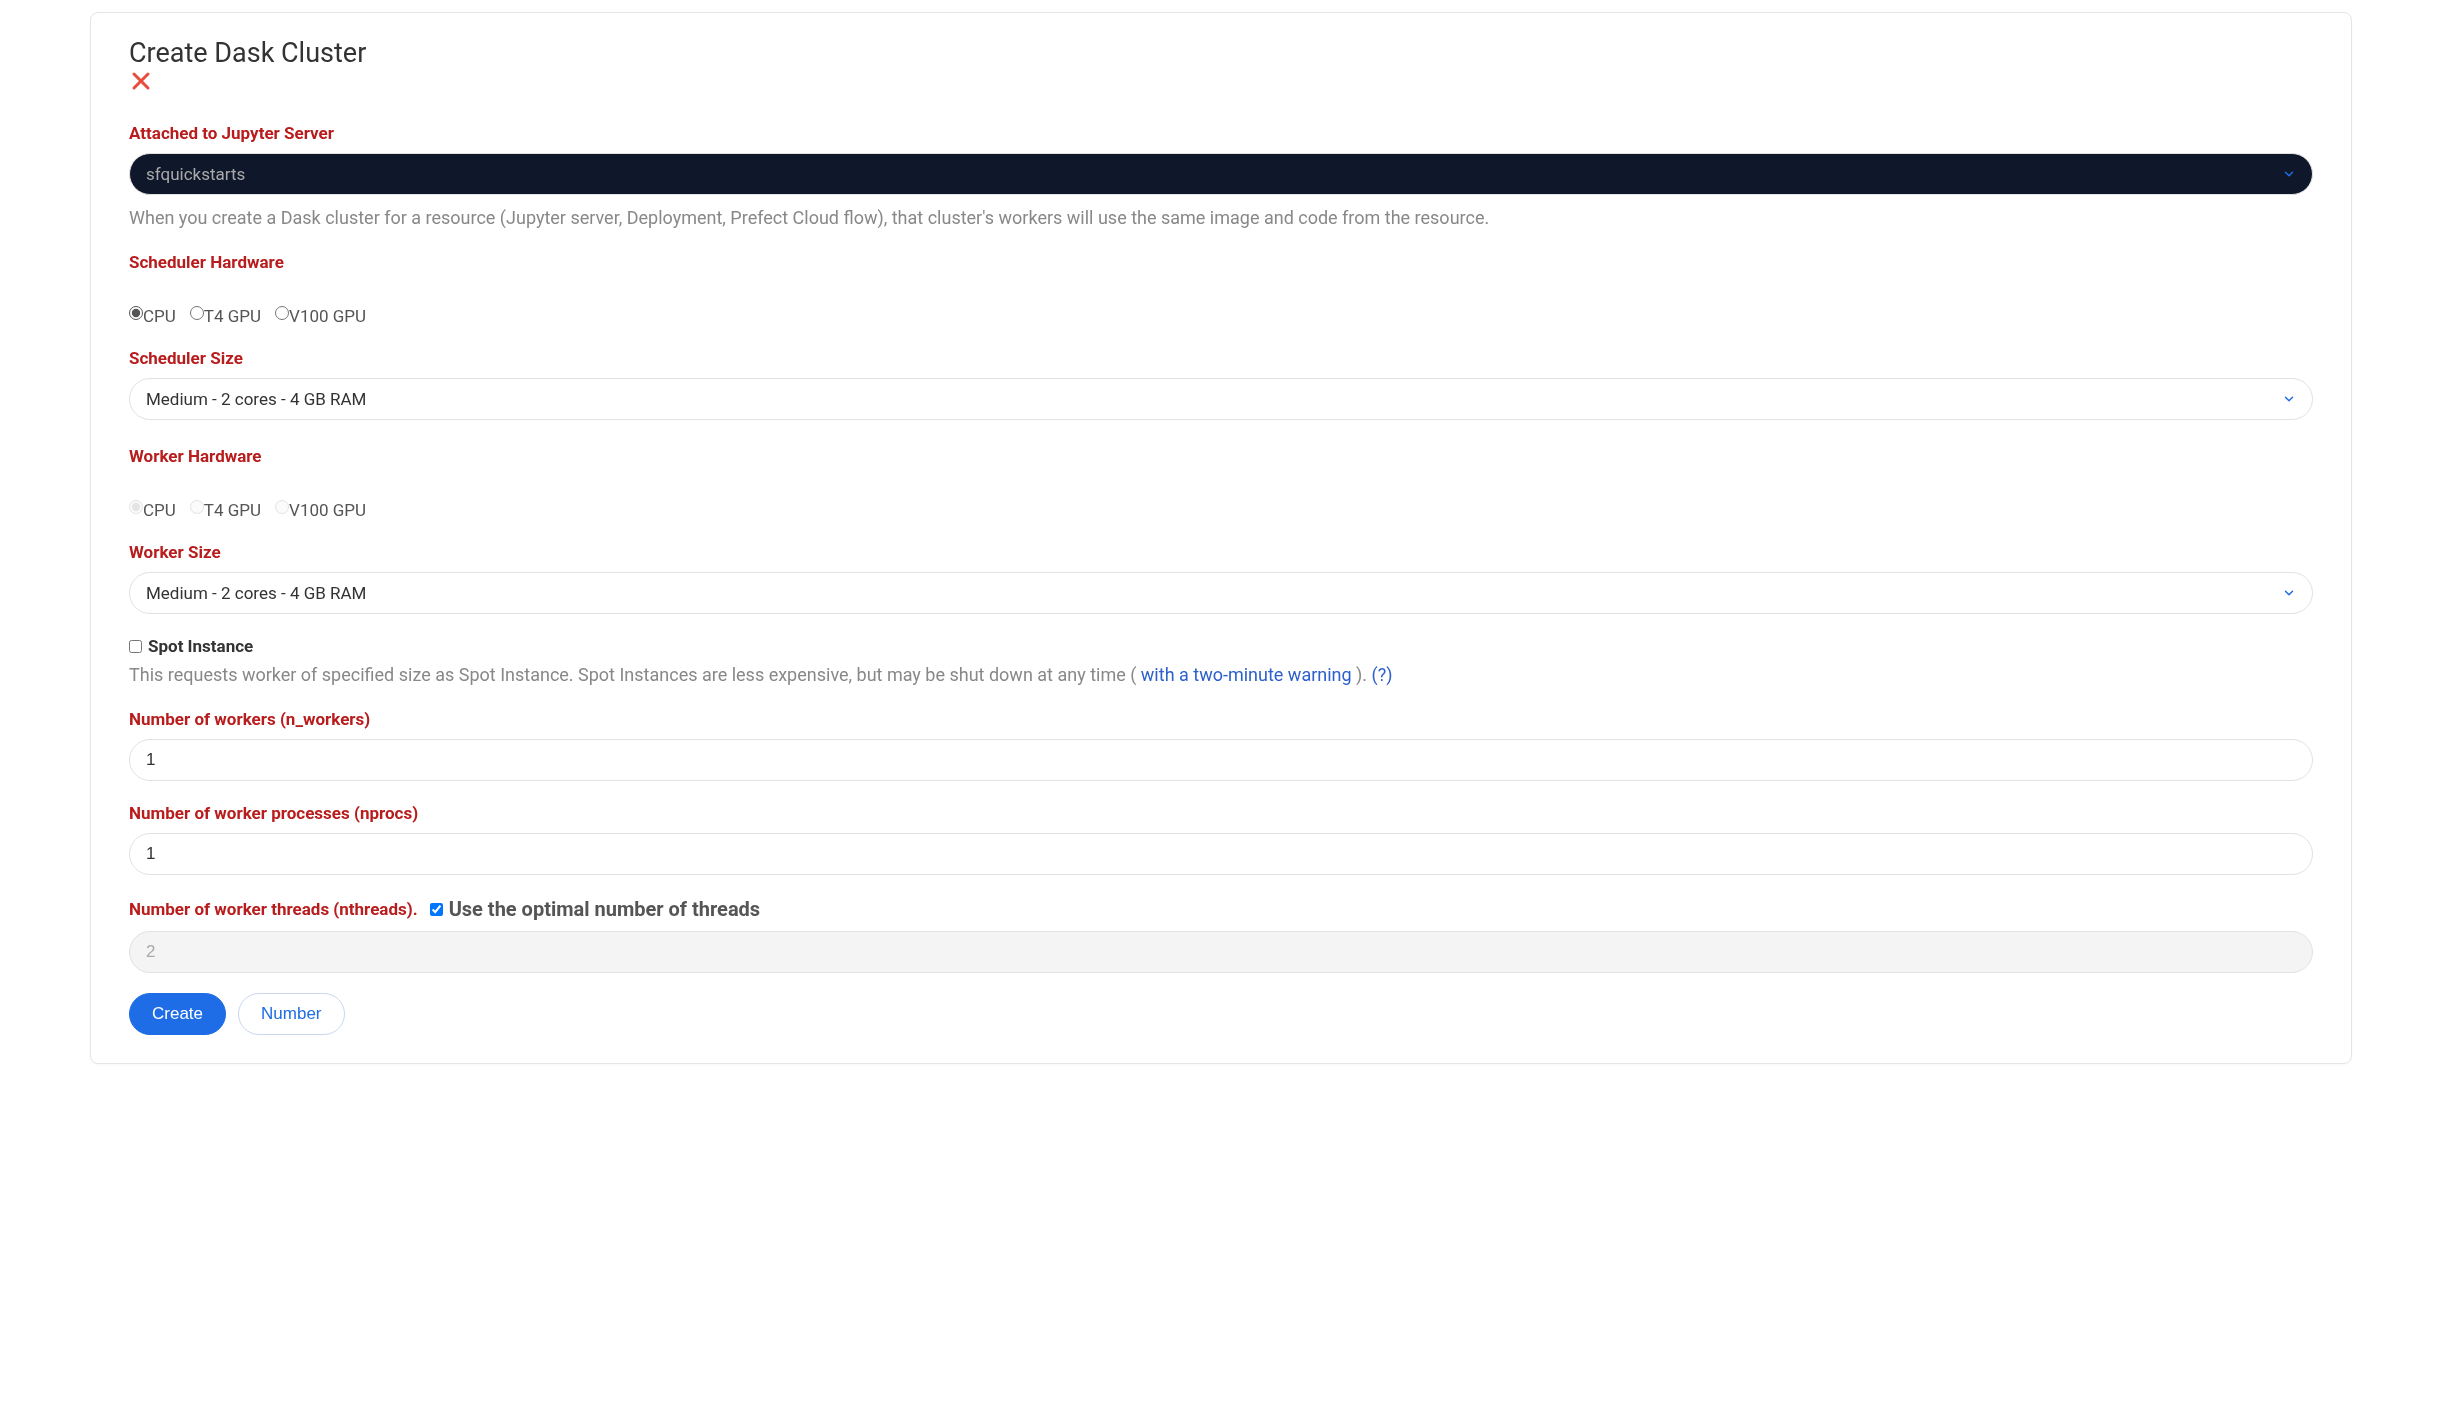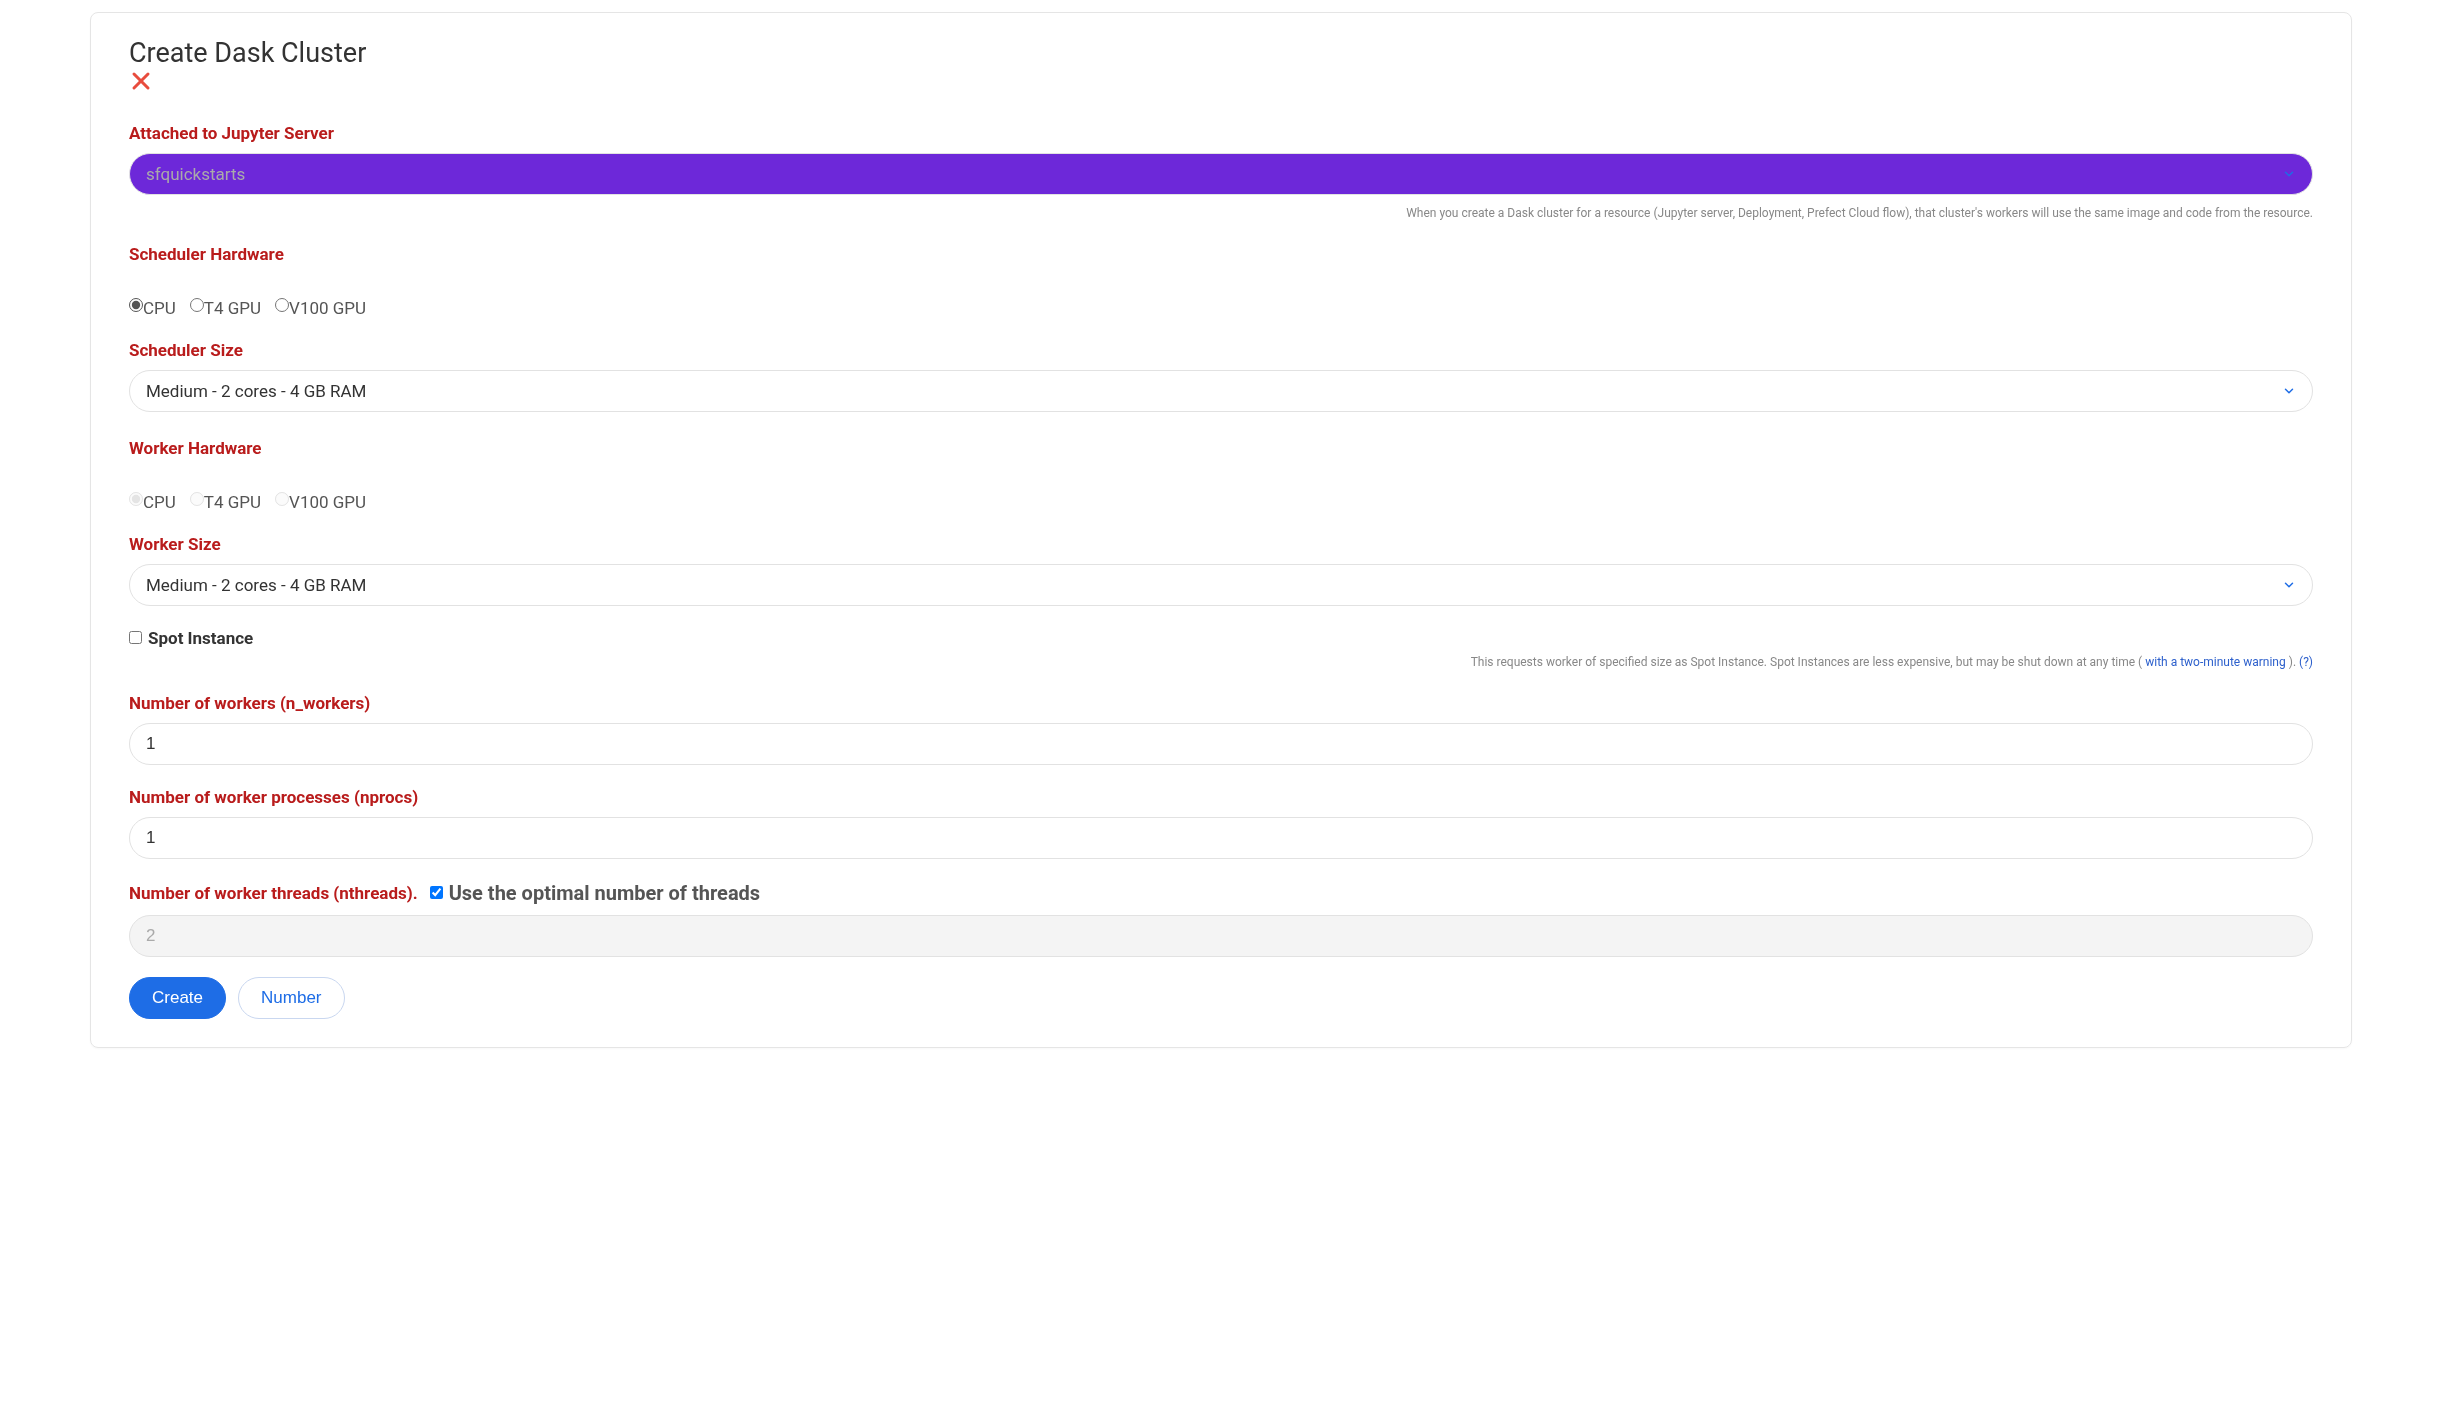--- a/index.html
+++ b/index.html
@@ -50,36 +50,35 @@
   position: relative;
   display: flex;
   align-items: center;
   border: 1px solid #e2e2e2;
   border-radius: 24px;
   padding: 10px 16px;
   background: #fff;
   cursor: pointer;
 }
 .select-wrap.disabled {
-  background: #6d28d9;
+  background: #0f172a;
   cursor: default;
 }
 .select-value {
   flex: 1;
   font-size: 17px;
   color: #333;
 }
 .select-wrap.disabled .select-value { color: #aaa; }
 .chevron-down { width: 14px; height: 14px; }
 .helper-text {
-  font-size: 12px;
+  font-size: 18px;
   color: #888;
   margin-top: 10px;
   line-height: 1.4;
-  text-align: right;
 }
 .helper-text a { color: #2d60cc; text-decoration: none; }
 .radio-row {
   display: flex;
   gap: 14px;
   align-items: center;
   margin-top: 2px;
 }
 .radio-item {
   display: flex;

